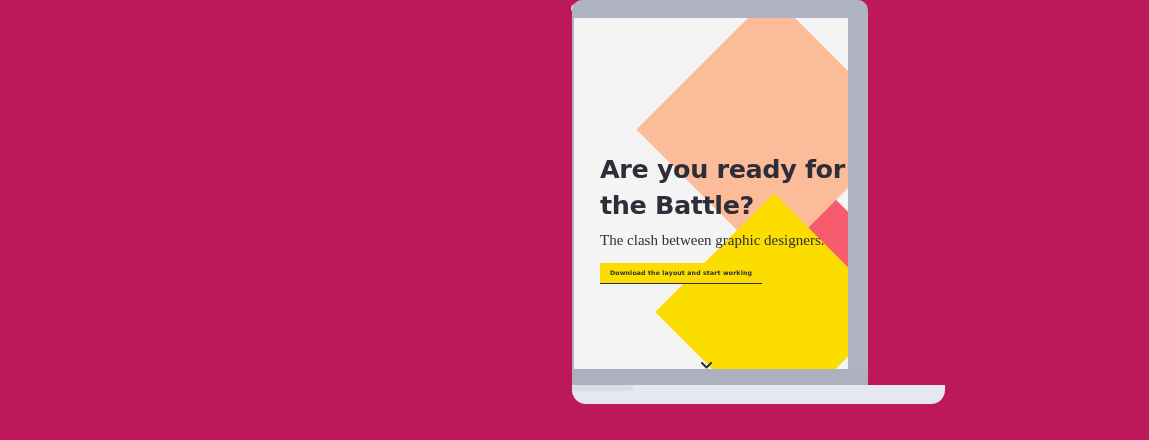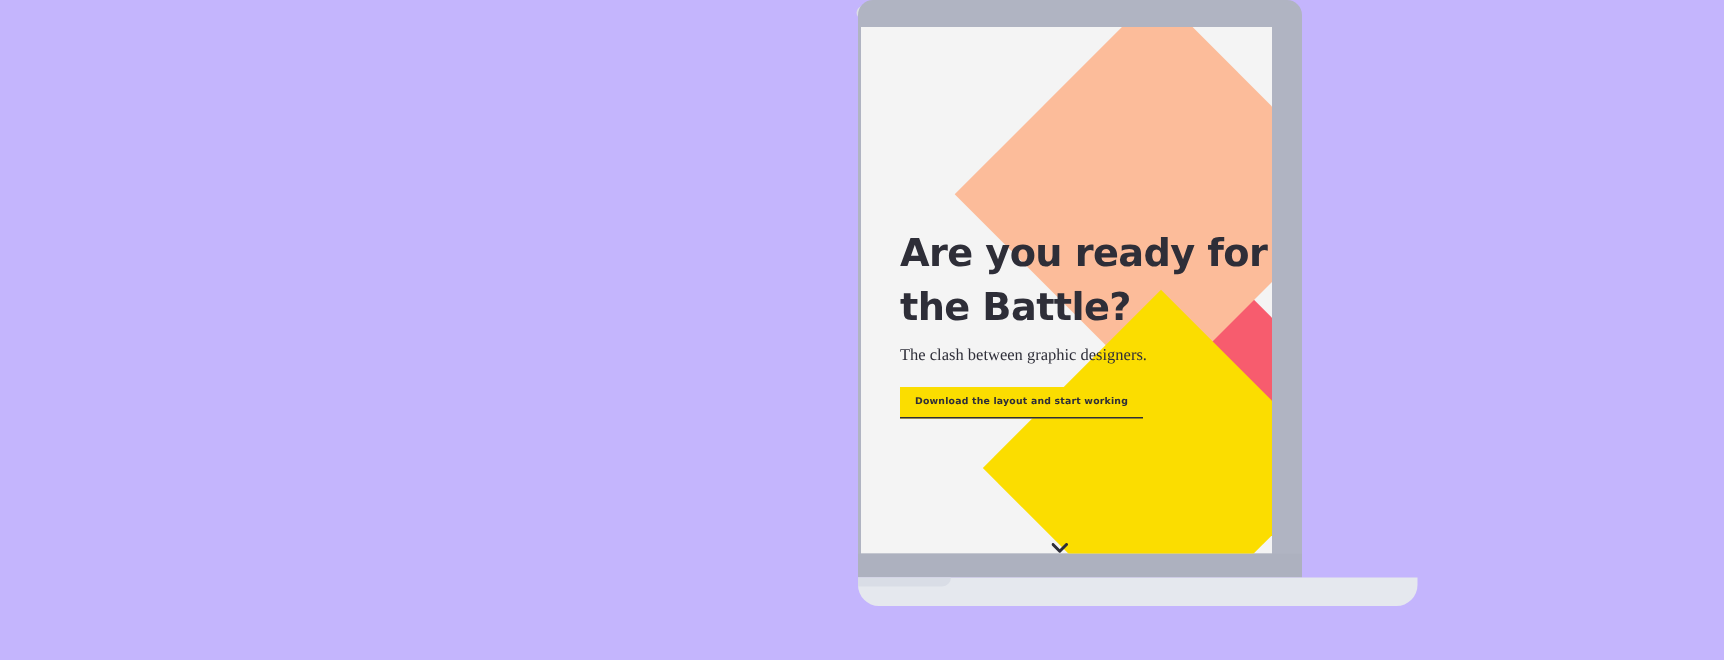--- a/index.html
+++ b/index.html
@@ -5,21 +5,21 @@
   * { margin:0; padding:0; box-sizing:border-box; }
   html, body {
     width:1149px; height:440px;
     background:#000000;
     overflow:hidden;
     font-family:"Liberation Sans", sans-serif;
   }
   #stage {
     position:relative;
     width:1149px; height:440px;
-    background:#c4b5fd;
+    background:#be185d;
   }
 
   
   #laptop {
     position:absolute;
     left:0; top:0;
     width:1149px; height:440px;
   }
 
   
@@ -116,21 +116,21 @@
     font-size:25.5px;
     line-height:1.43;
     font-weight:bold;
     letter-spacing:-0.4px;
     color:#2e2e38;
     white-space:pre-line;
   }
   .hero-sub {
     margin-top:7px;
     font-family:"Liberation Serif", serif;
-    font-size:11px;
+    font-size:15px;
     line-height:1.2;
     color:#2e2e38;
   }
 
   .cta-wrap {
     position:relative;
     display:inline-block;
     margin-top:14px;
   }
   .cta-btn {

